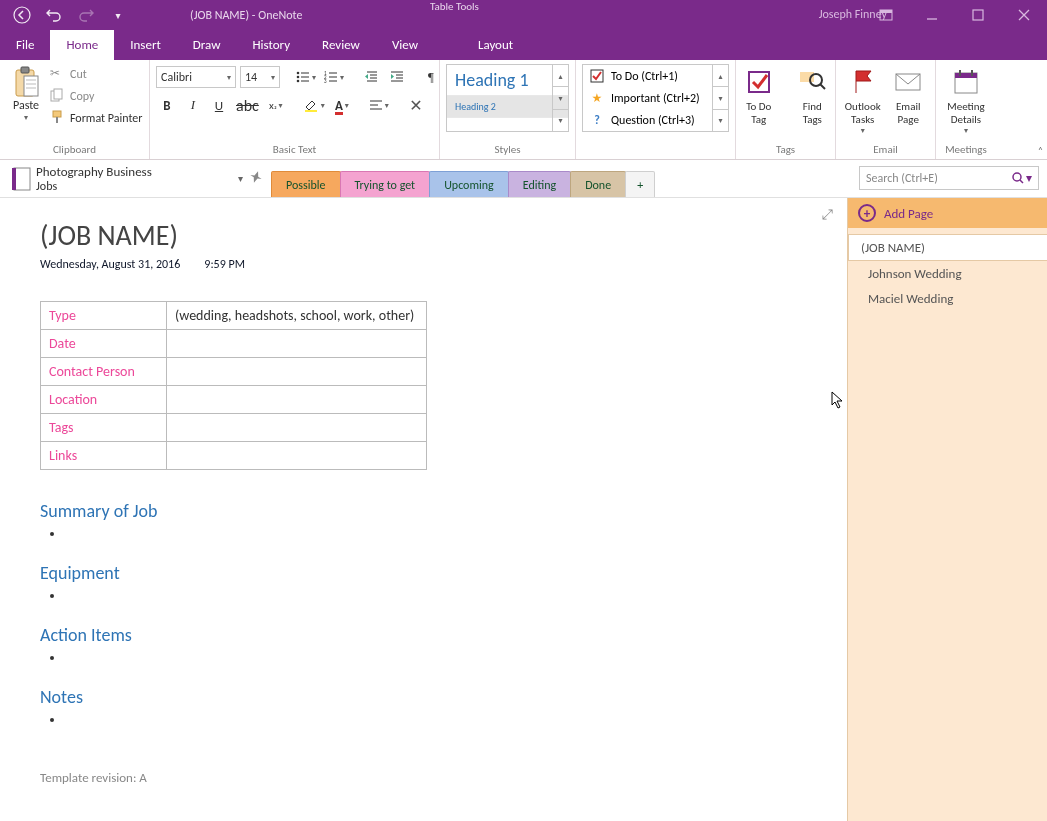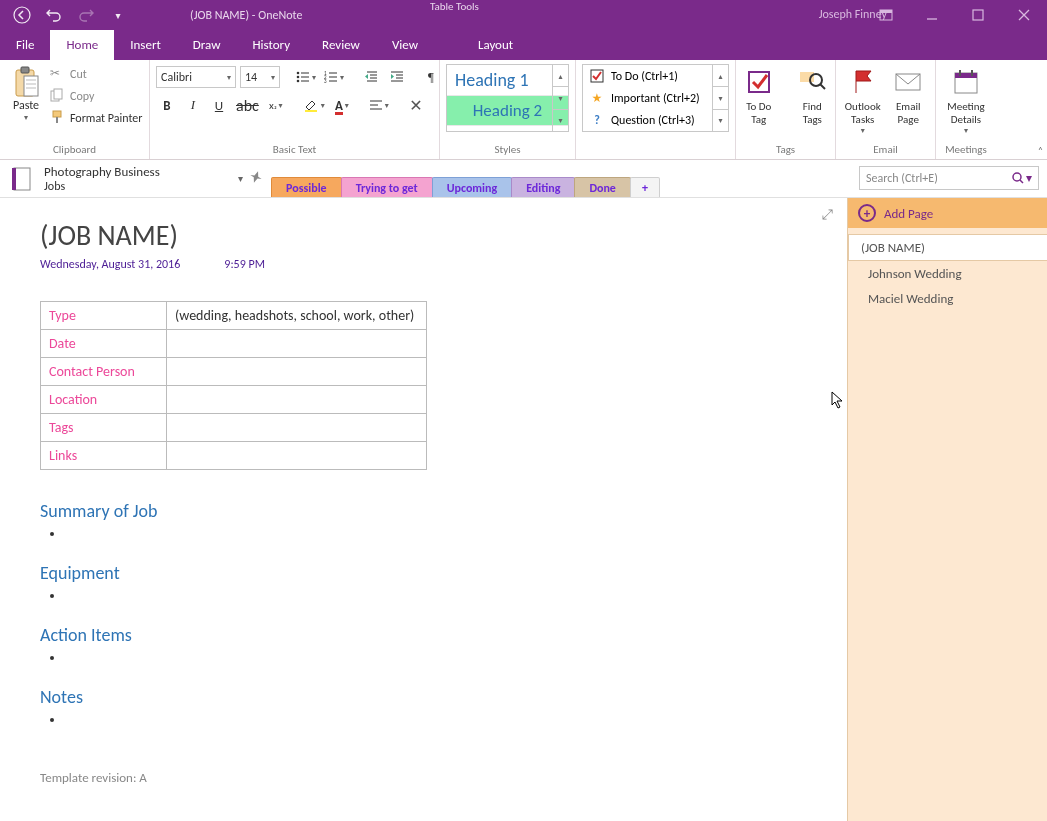--- a/index.html
+++ b/index.html
@@ -47,21 +47,21 @@
 .sizebox { width: 40px; height: 22px; border: 1px solid #c8c8c8; background: #fff; display: flex; align-items: center; padding: 0 4px; font-size: 12px; justify-content: space-between; color:#333;}
 .ribbtn { min-width: 22px; height: 22px; display: inline-flex; align-items: center; justify-content: center; color: #333; font-size: 13px; padding:0 2px;}
 .ribbtn .drop { font-size: 8px; margin-left: 2px; color:#666;}
 .ribbtn svg { display:block;}
 
 
 .grp-styles { width: 136px; }
 .styles-body { border:1px solid #c8c8c8; width:128px; height:68px; position:relative;}
 .style-item { padding: 4px 8px; border-bottom:1px solid #e8e8e8;}
 .style-h1 { color:#2e74b5; font-size:18px; }
-.style-h2 { color:#2e74b5; font-size:17px; background:#86efac;text-align:center;}
+.style-h2 { color:#2e74b5; font-size:10px; background:#e5e5e5;}
 .styles-arrows { position:absolute; right:0; top:0; bottom:0; width:16px; border-left:1px solid #c8c8c8; display:flex; flex-direction:column;}
 .styles-arrows div { flex:1; display:flex; align-items:center; justify-content:center; font-size:8px; color:#666; border-bottom:1px solid #c8c8c8;}
 .styles-arrows div:last-child{border:none;}
 
 
 .grp-tags { width: 160px; }
 .tags-body { border:1px solid #c8c8c8; width:152px; height:68px; font-size:12px; position:relative;}
 .tag-item { display:flex; align-items:center; gap:6px; padding:2px 6px; height:22px;}
 .tag-item .ic { width:16px; height:16px; display:flex; align-items:center; justify-content:center;}
 .tags-arrows { position:absolute; right:0; top:0; bottom:0; width:16px; border-left:1px solid #c8c8c8; display:flex; flex-direction:column;}
@@ -72,29 +72,29 @@
 .bigbtn { width:48px; display:flex; flex-direction:column; align-items:center; padding-top:2px; font-size:11px; color:#333; text-align:center; line-height:1.2;}
 .bigbtn .ic { width:32px; height:32px; display:flex; align-items:center; justify-content:center; margin-bottom:2px;}
 .bigbtn .drop { font-size:8px; color:#666;}
 .grp-tags2 .body, .grp-email .body, .grp-meet .body { gap:20px; }
 .grp-tags2 { width: 100px; }
 .grp-meet { width: 60px; border-right:none;}
 .ribcollapse { position:absolute; right:4px; bottom:2px; font-size:10px; color:#666;}
 
 
 .nbbar { height: 38px; border-bottom:1px solid #e0e0e0; display:flex; align-items:stretch; position:relative;}
-.nb-left { display:flex; align-items:center; gap:8px; padding:0 8px; min-width:238px;}
+.nb-left { display:flex; align-items:center; gap:0; padding:0 8px; min-width:238px;}
 .nb-left .ic { width:28px; height:28px;}
 .nb-left .txt { display:flex; flex-direction:column; line-height:1.2;}
 .nb-left .name { font-size:13px; color:#333;}
 .nb-left .section { font-size:12px; color:#333;}
 .nb-arrow { color:#666; font-size:10px; align-self:center; margin-right:6px;}
 .nb-pin { color:#777; font-size:14px; margin-right:8px; align-self:center;}
 .tabs { display:flex; align-items:flex-end; height:100%; padding-top:10px;}
-.tab { height:20px; padding:0 14px; border:1px solid rgba(0,0,0,.15); border-bottom:none; border-radius:2px 2px 0 0; display:flex; align-items:center; font-size:12px; margin-right:-1px; color:#6d28d9;font-weight:bold;}
+.tab { height:26px; padding:0 14px; border:1px solid rgba(0,0,0,.15); border-bottom:none; border-radius:2px 2px 0 0; display:flex; align-items:center; font-size:12px; margin-right:-1px; color:#14532d;}
 .tab.possible { background:#f6a85e; border-color:#e08b3a;}
 .tab.trying { background:#f4a3d0; border-color:#d977b3;}
 .tab.upcoming { background:#a9c3ea; border-color:#7ea0d6;}
 .tab.editing { background:#c9b3e0; border-color:#a98ac9;}
 .tab.done { background:#d7c4a6; border-color:#bda67f;}
 .tab.add { background:#f4f4f4; width:30px; justify-content:center; padding:0;}
 .searchbox { position:absolute; right:8px; top:6px; width:180px; height:24px; border:1px solid #c8c8c8; background:#fff; display:flex; align-items:center; padding:0 6px; justify-content:space-between; color:#888; font-size:12px;}
 .searchbox .mag { color:#7a2a8a; font-size:12px; display:flex; align-items:center; gap:2px;}
 
 
@@ -103,21 +103,21 @@
 .pagelist { width:200px; background:#fde8d1; border-left:1px solid #e5c9a5; display:flex; flex-direction:column;}
 .addpage { height:30px; background:#f6b96f; display:flex; align-items:center; gap:8px; padding:0 10px; color:#7a2a8a; font-size:13px;}
 .addpage .plus { width:18px; height:18px; border:2px solid #7a2a8a; border-radius:50%; display:flex; align-items:center; justify-content:center; font-weight:bold; font-size:13px; line-height:1;}
 .pagelist .pages { padding:6px 0;}
 .pageitem { padding:5px 12px; font-size:13px; color:#555;}
 .pageitem.active { background:#fff; border:1px solid #e5c9a5; border-right:none; margin-right:-1px;}
 .pageitem.sub { padding-left:20px;}
 
 
 .page-title { font-size:28px; color:#444; font-weight:300; margin-bottom:4px;}
-.page-meta { font-size:12px; color:#4c1d95; margin-bottom:30px; display:flex; gap:44px;}
+.page-meta { font-size:12px; color:#0f172a; margin-bottom:30px; display:flex; gap:24px;}
 .jobtable { border-collapse:collapse; margin-bottom:30px;}
 .jobtable td { border:1px solid #bbb; padding:4px 8px; font-size:14px; height:28px;}
 .jobtable td:first-child { width:126px; color:#ec4899;}
 .jobtable td:last-child { width:260px; color:#333;}
 .section-h { font-size:18px; color:#2e74b5; margin-top:18px; margin-bottom:4px;}
 .bullet { padding-left:24px;}
 .bullet li { list-style:disc; color:#333; height:18px;}
 .tmpl { font-size:13px; color:#888; margin-top:40px;}
 .expand-ic { position:absolute; top:8px; right:14px; color:#888; font-size:14px;}
 .cursor-arrow { position:absolute; top:193px; right:2px; font-size:16px; color:#000;}

